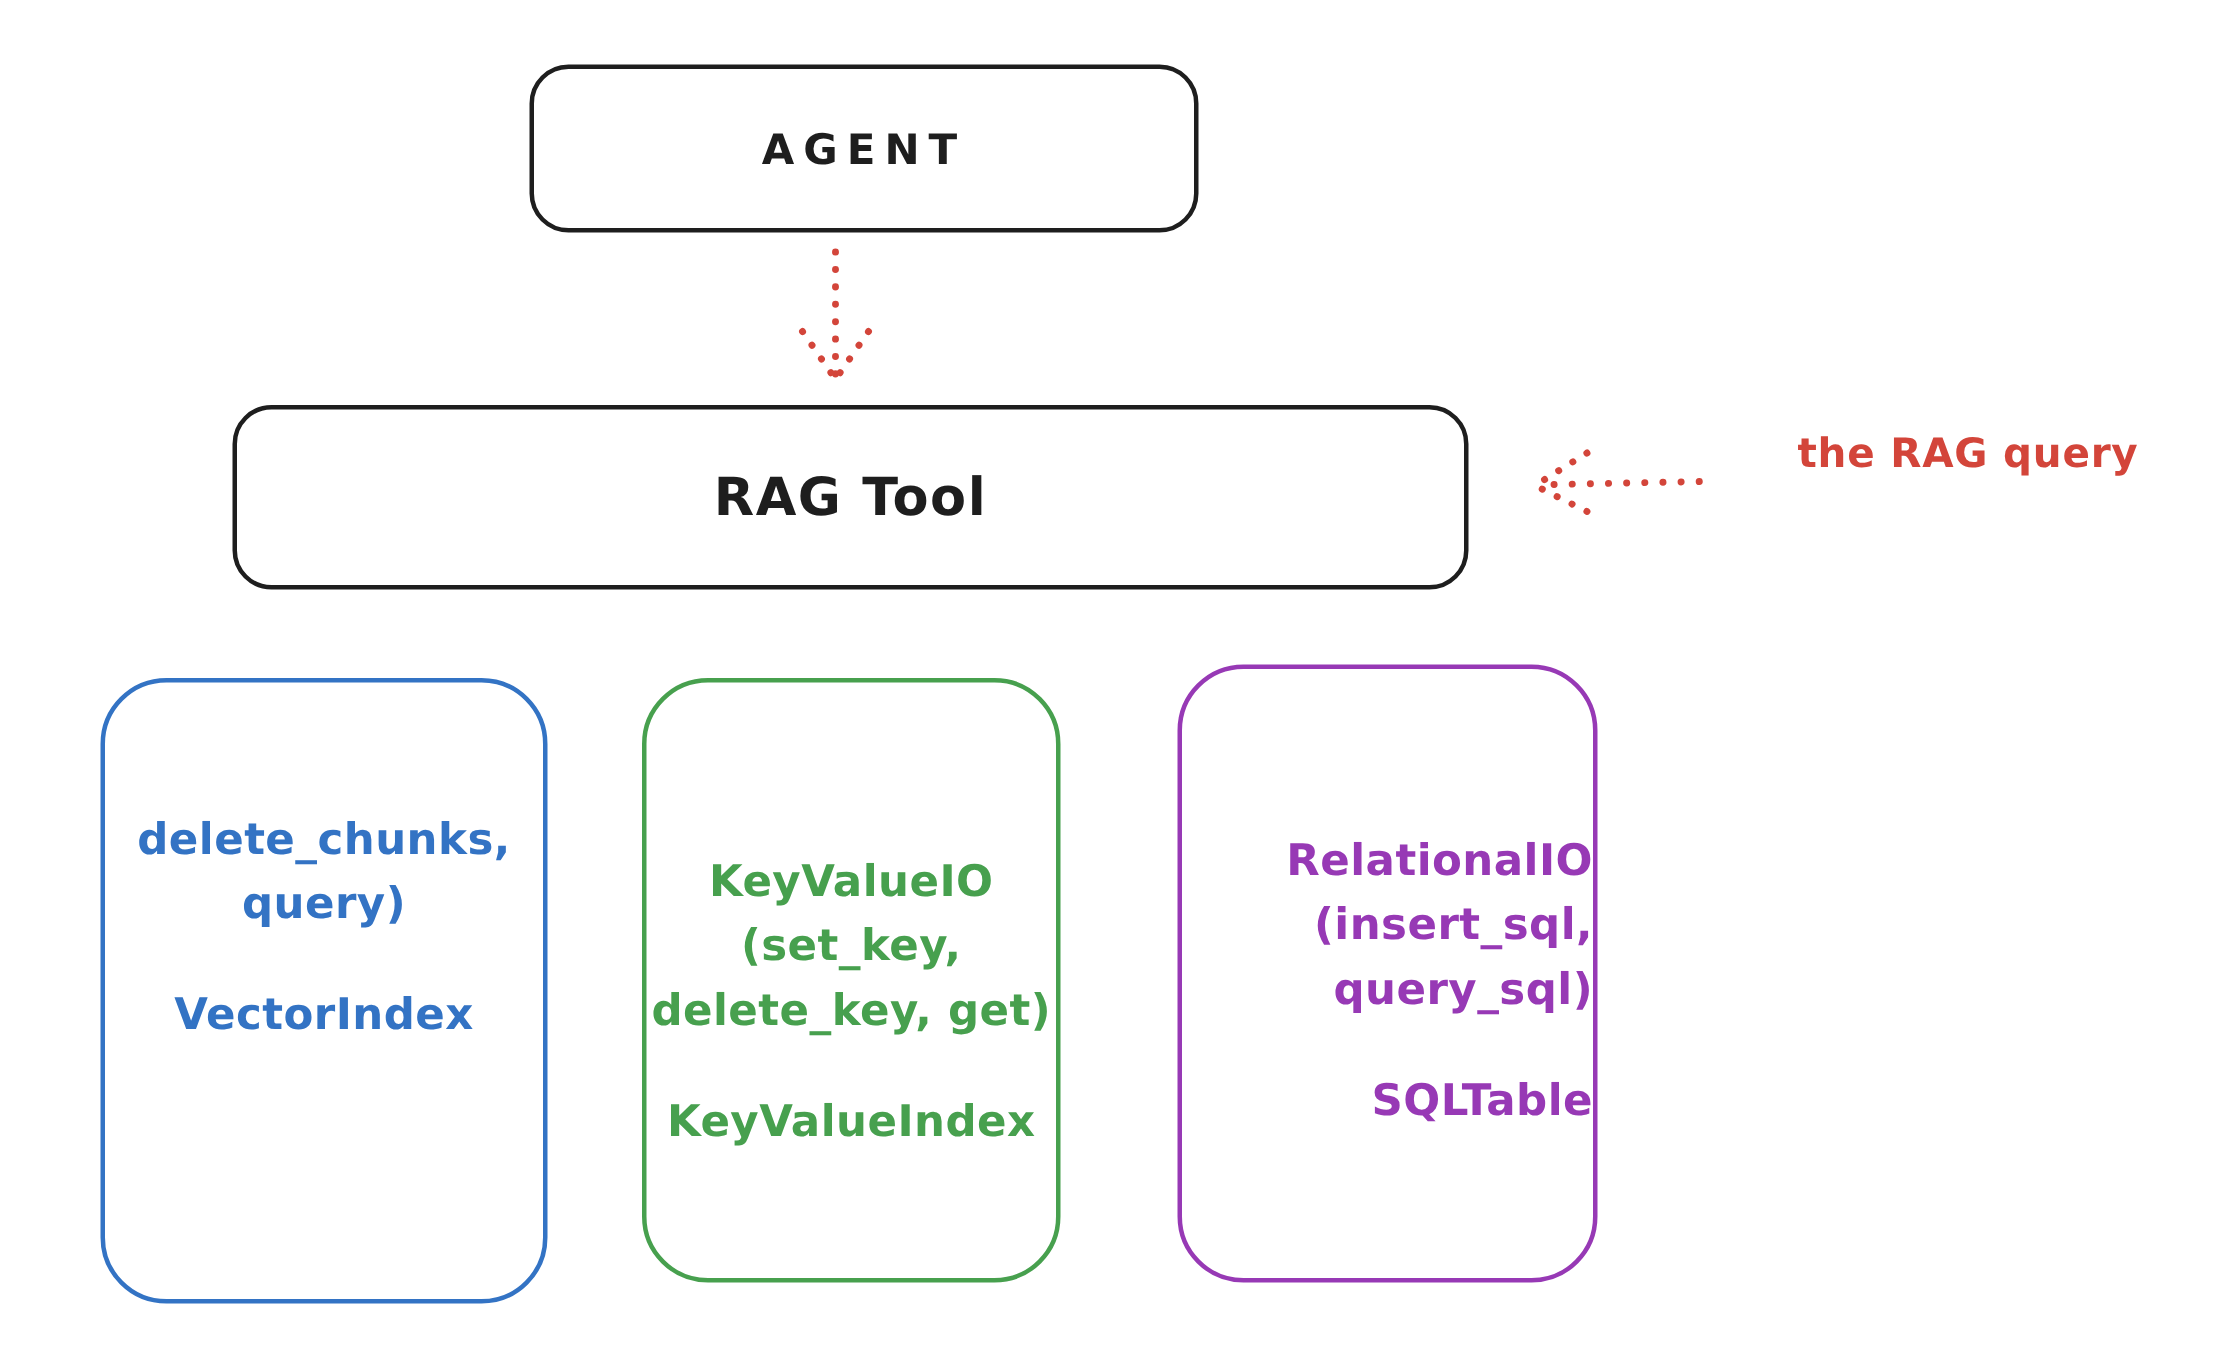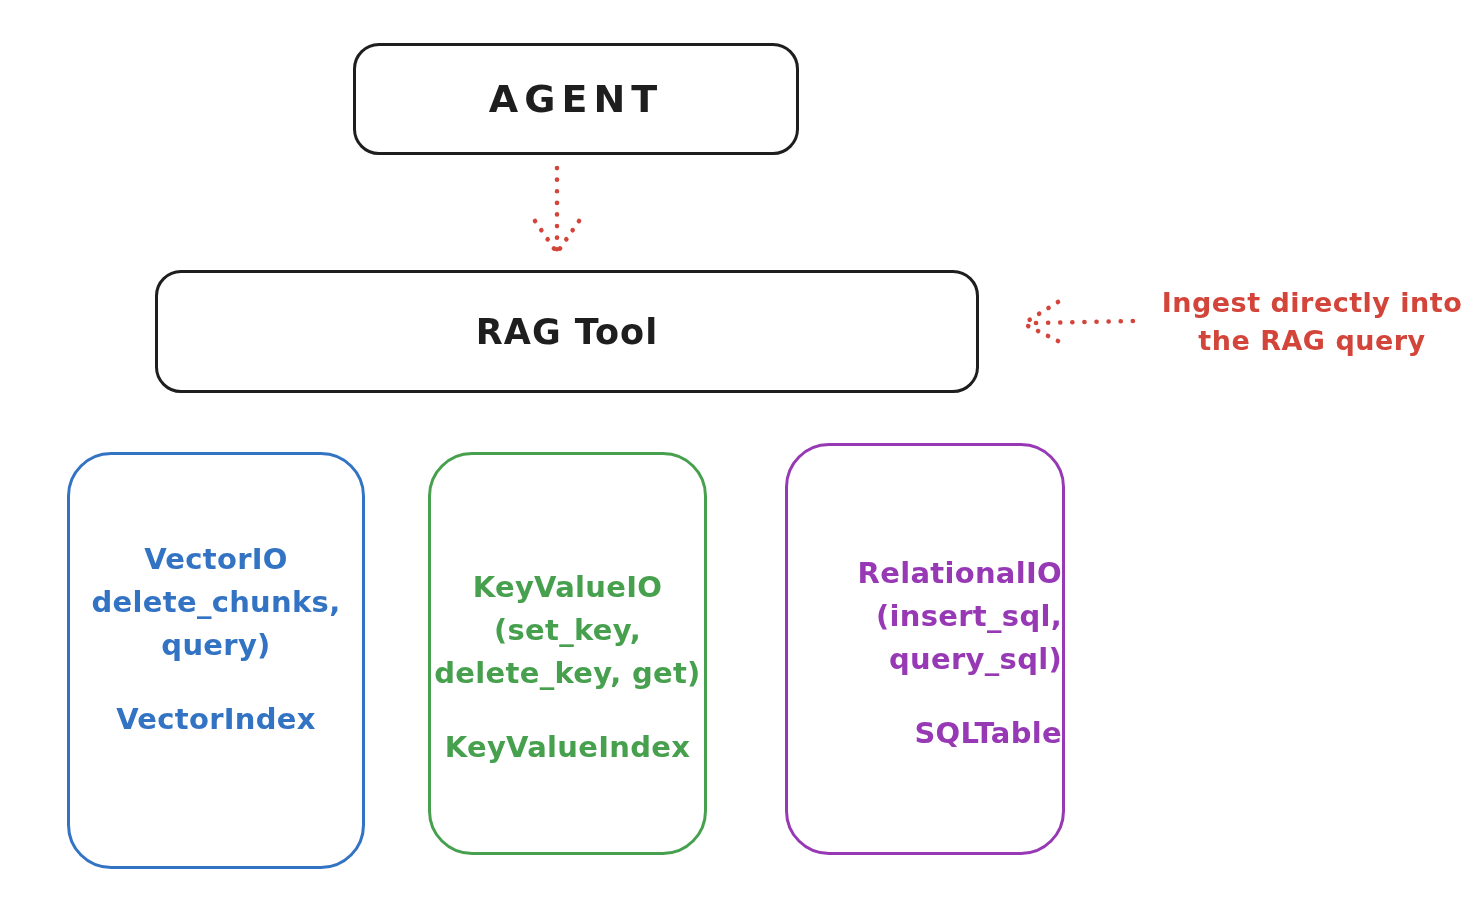--- a/index.html
+++ b/index.html
@@ -23,21 +23,21 @@
     display: flex;
     align-items: center;
     justify-content: center;
     box-sizing: border-box;
   }
   .node-agent {
     left: 353px; top: 43px;
     width: 446px; height: 112px;
   }
   .node-agent .node-label {
-    font-size: 38px;
+    font-size: 28px;
     font-weight: 700;
     letter-spacing: 6px;
     color: #1e1e1e;
   }
   .node-rag {
     left: 155px; top: 270px;
     width: 824px; height: 123px;
   }
   .node-rag .node-label {
     font-size: 35px;
@@ -119,26 +119,24 @@
       <line x1="579" y1="221" x2="559" y2="250" stroke-dasharray="0.1 11"></line>
     </g>
     <g stroke="#d3453a" stroke-width="4.6" stroke-linecap="round" fill="none">
       <line x1="1036" y1="323" x2="1135" y2="321" stroke-dasharray="0.1 12"></line>
       <line x1="1058" y1="302" x2="1026" y2="322" stroke-dasharray="0.1 11"></line>
       <line x1="1058" y1="341" x2="1026" y2="325" stroke-dasharray="0.1 11"></line>
     </g>
   </svg>
 
   <div class="annotation">
-    <div>Ingest directly into</div>
     <div>the RAG query</div>
   </div>
 
   <div class="card card-vector">
-    <div>VectorIO</div>
     <div>delete_chunks,</div>
     <div>query)</div>
     <div class="index-label">VectorIndex</div>
   </div>
 
   <div class="card card-keyvalue">
     <div>KeyValueIO</div>
     <div>(set_key,</div>
     <div>delete_key, get)</div>
     <div class="index-label">KeyValueIndex</div>

